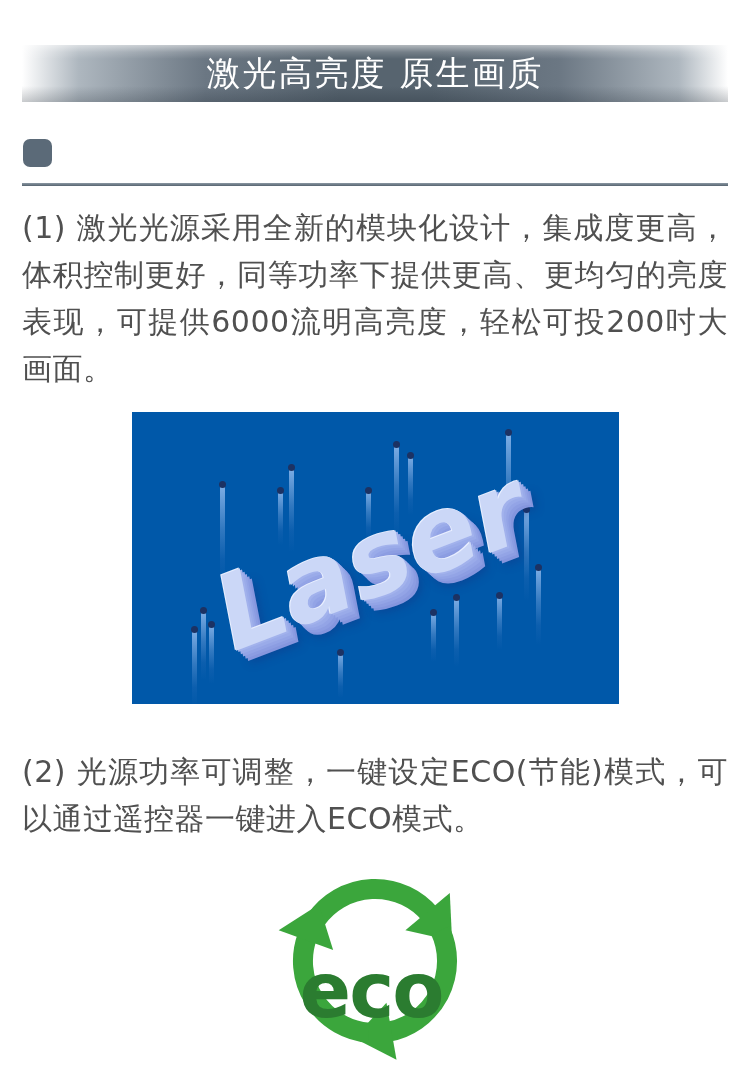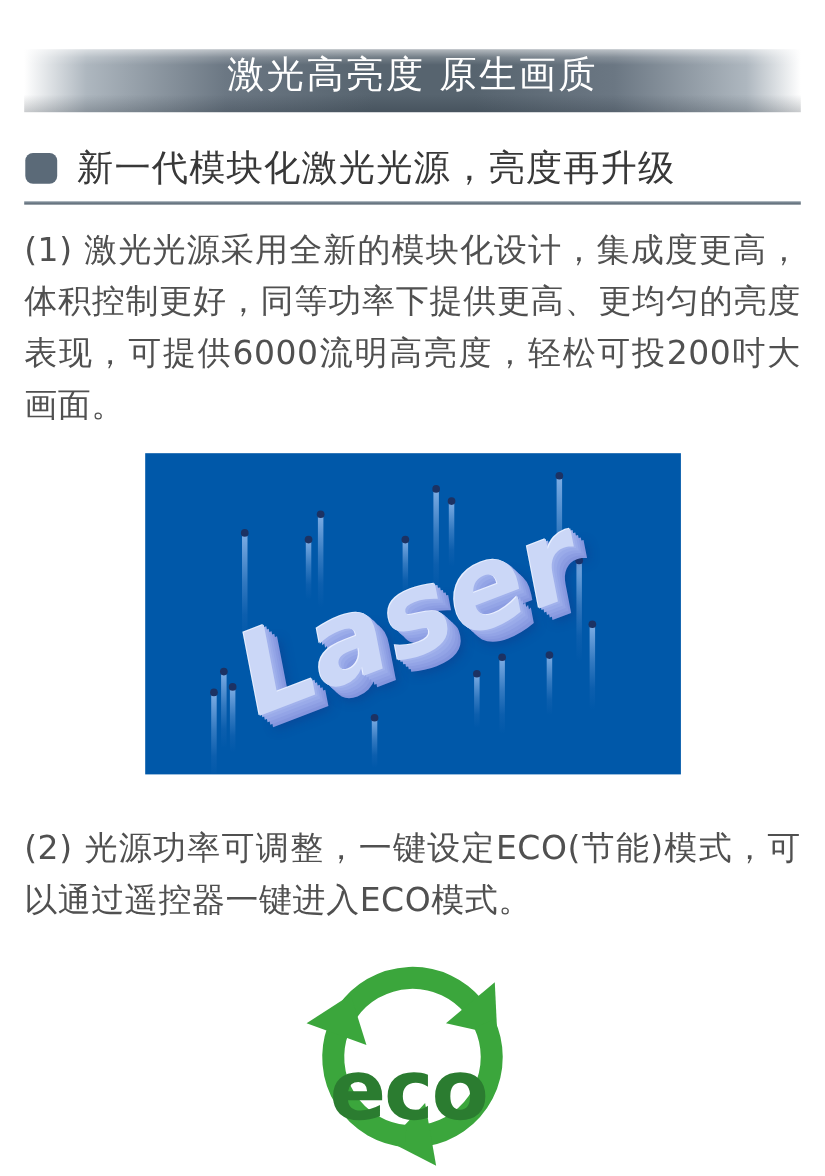--- a/index.html
+++ b/index.html
@@ -6,21 +6,21 @@
   body{
     width:750px;height:1069px;
     background:#ffffff;
     font-family:"DejaVu Sans","Liberation Sans",sans-serif;
     overflow:hidden;
   }
   
   .banner{
     margin:45px 22px 0;
     height:57px;
-    display:flex;align-items:flex-start;justify-content:center;
+    display:flex;align-items:center;justify-content:center;
     background:
       linear-gradient(180deg, rgba(255,255,255,.55) 0px, rgba(255,255,255,.18) 7px, rgba(255,255,255,0) 14px),
       linear-gradient(180deg, rgba(0,0,0,0) 72%, rgba(15,25,35,.22) 100%),
       linear-gradient(90deg, #ffffff 0%, #aeb7bf 8%, #6b7783 26%, #57646F 45%, #57646F 58%, #6b7783 76%, #aeb7bf 93%, #ffffff 100%);
   }
   .banner-title{
     color:#ffffff;
     font-size:34px;
     letter-spacing:2px;
     font-weight:500;
@@ -106,21 +106,20 @@
 </style>
 </head>
 <body>
 
 <div class="banner">
   <div class="banner-title">激光高亮度 原生画质</div>
 </div>
 
 <div class="section-head">
   <div class="section-bullet"></div>
-  <div class="section-title">新一代模块化激光光源，亮度再升级</div>
 </div>
 <div class="section-rule"></div>
 
 <div class="para">(1) 激光光源采用全新的模块化设计，集成度更高，体积控制更好，同等功率下提供更高、更均匀的亮度表现，可提供6000流明高亮度，轻松可投200吋大画面。</div>
 
 <div class="laser-image">
     <div class="streak" style="left: 299px; top: 200px; height: 50px;"></div>
     <div class="streak" style="left: 206px; top: 240px; height: 46px;"></div>
     <div class="streak" style="left: 60px; top: 217px; height: 78px;"></div>
     <div class="streak" style="left: 77px; top: 212px; height: 60px;"></div>

